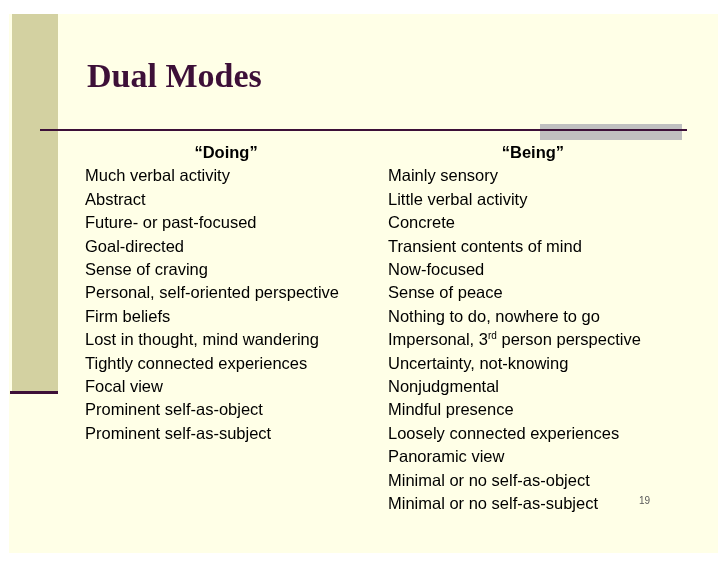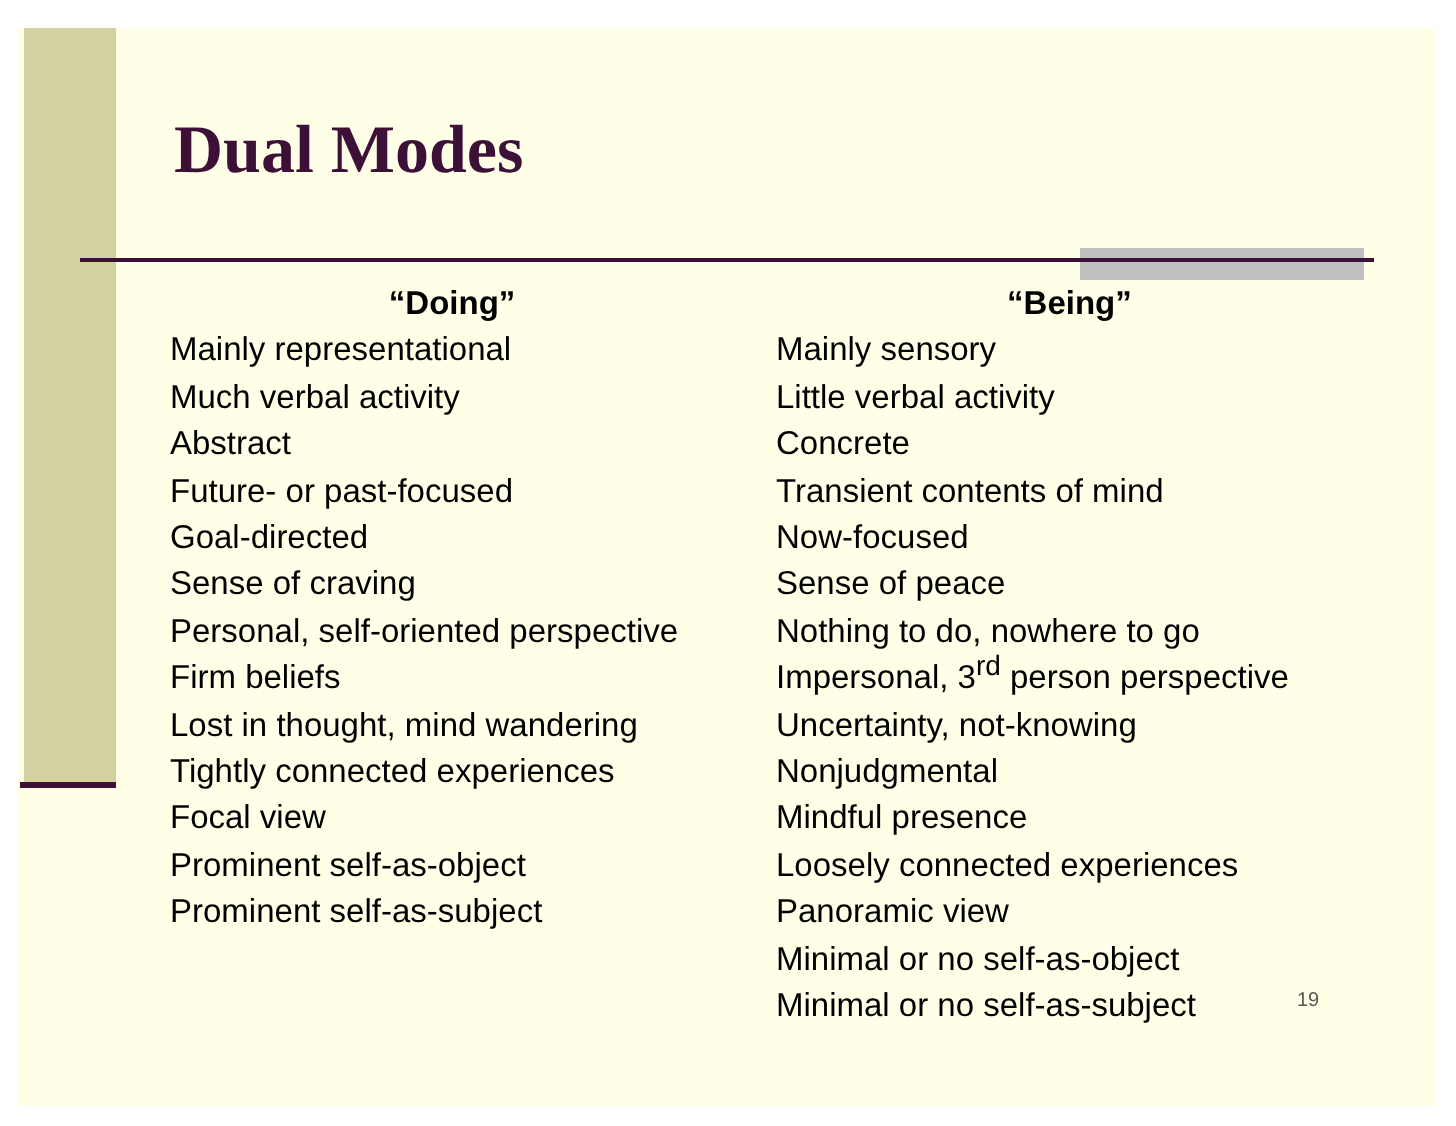--- a/index.html
+++ b/index.html
@@ -29,37 +29,36 @@
          background:var(--accent-gray);}
   .title-rule{position:absolute;left:31px;top:115px;width:647px;height:2px;
          background:var(--rule);}
   .col{position:absolute;top:127px;font-size:16.5px;line-height:23.4px;
        color:var(--body-text);white-space:nowrap;}
   .col-left{left:76px;}
   .col-right{left:379px;}
   .col-header{font-weight:bold;text-align:center;}
   .col-left .col-header{padding-left:28px;}
   .col-right .col-header{padding-left:37px;}
-  .row sup{font-size:14px;line-height:0;vertical-align:super;}
+  .row sup{font-size:10px;line-height:0;vertical-align:super;}
   .page-number{position:absolute;left:630px;top:481px;width:30px;
-       font-size:10px;color:var(--page-num);text-align:center;}
+       font-size:10px;color:var(--page-num);}
 </style>
 </head>
 <body>
 
 <div class="page">
   <div class="slide">
     <div class="tan-bar"></div>
     <div class="tan-bar-underline"></div>
     <h1 class="title">Dual Modes</h1>
     <div class="gray-accent"></div>
     <div class="title-rule"></div>
     <div class="col col-left" id="col-0">
         <div class="col-header">“Doing”</div>
-        <div class="row">Mainly representational</div>
         <div class="row">Much verbal activity</div>
         <div class="row">Abstract</div>
         <div class="row">Future- or past-focused</div>
         <div class="row">Goal-directed</div>
         <div class="row">Sense of craving</div>
         <div class="row">Personal, self-oriented perspective</div>
         <div class="row">Firm beliefs</div>
         <div class="row">Lost in thought, mind wandering</div>
         <div class="row">Tightly connected experiences</div>
         <div class="row">Focal view</div>

